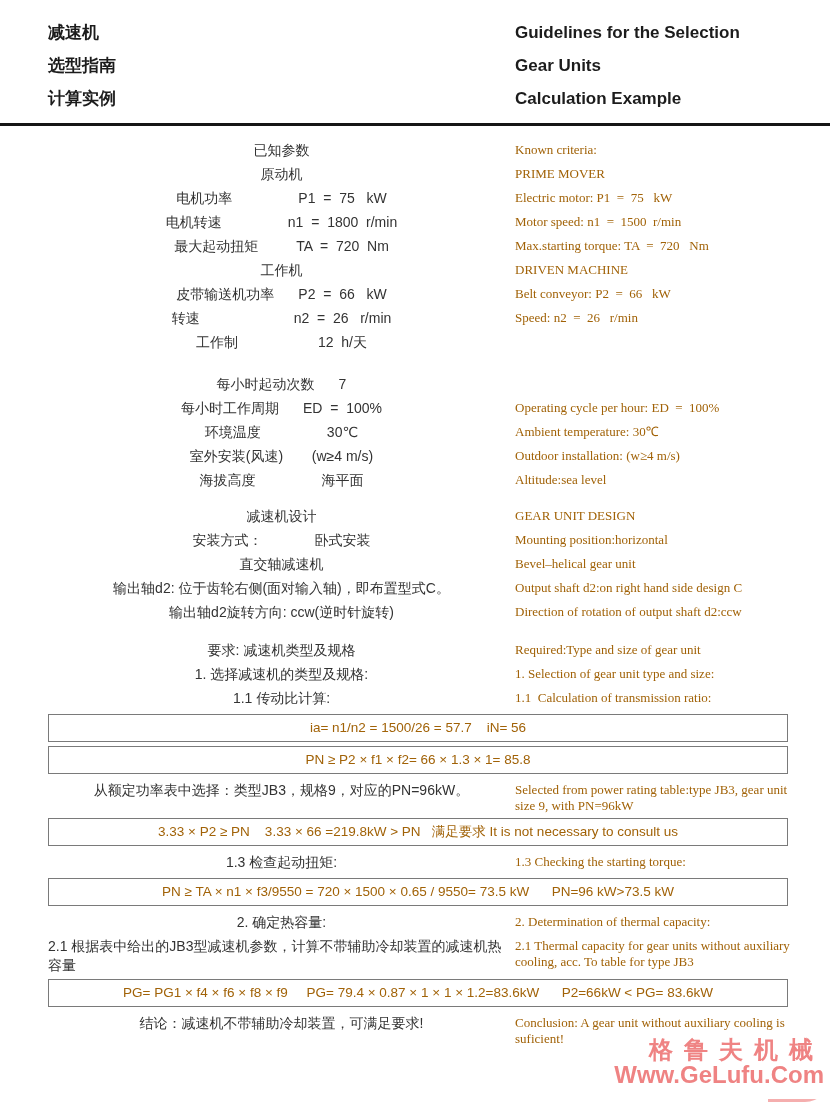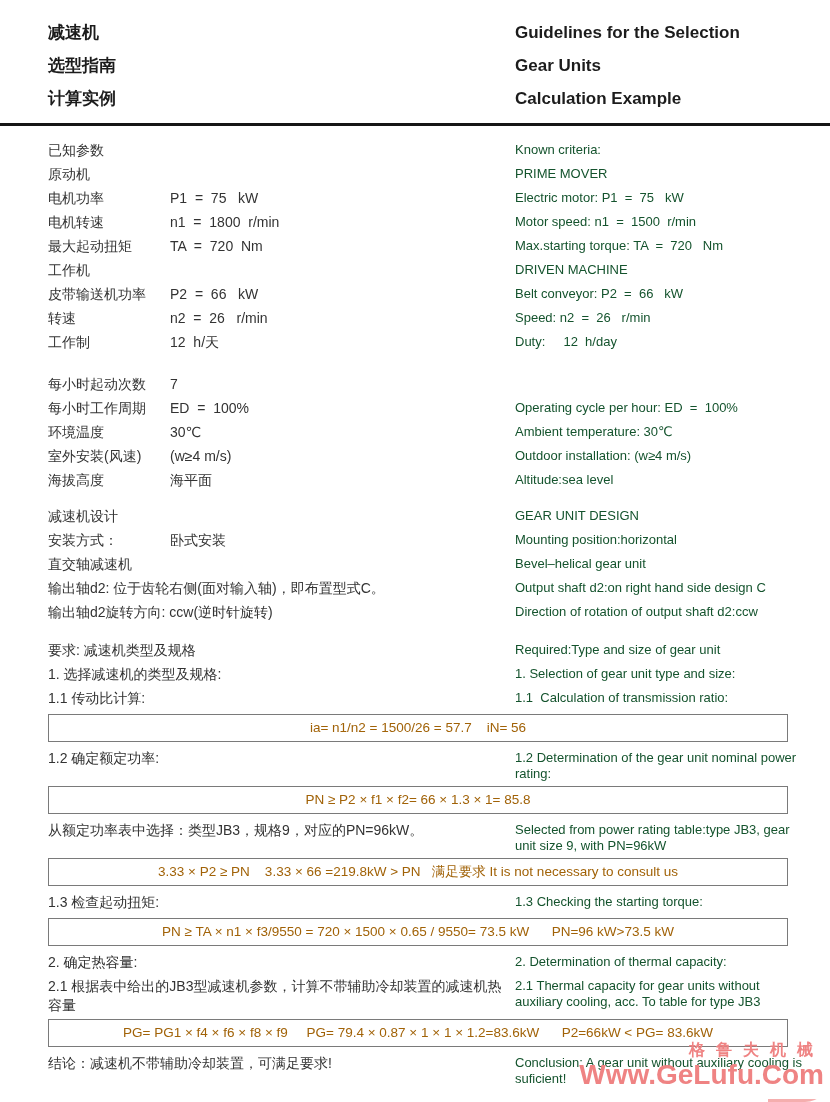--- a/index.html
+++ b/index.html
@@ -15,42 +15,42 @@
   
   .hdr{position:relative;height:115px;}
   .hdr-col{position:absolute;top:16px;font-size:17px;font-weight:bold;color:#1c1c1c;}
   .hdr-col div{line-height:33px;}
   .hdr-zh{left:48px;}
   .hdr-en{left:515px;}
   .divider{height:3px;background:#161616;margin-top:8px;}
   
   .content{padding:12px 0 0 48px;}
   .row{display:flex;min-height:24px;}
-  .zh{width:467px;display:flex;line-height:19px;padding-top:3px;font-size:14px;color:#333;}
+  .zh{width:467px;display:flex;line-height:19px;padding-top:3px;font-size:14px;color:#333;justify-content:center;}
   .zh .lbl{white-space:pre-wrap;}
   .zh .lbl.fixed{min-width:122px;}
   .zh .val{white-space:pre-wrap;}
-  .en{width:292px;font-size:13px;line-height:16px;padding-top:4px;color:#14532d;white-space:pre-wrap;}
+  .en{width:292px;font-size:13px;line-height:16px;padding-top:4px;color:#a16207;white-space:pre-wrap;font-family:Liberation Serif, serif;}
   .formula-box{
     width:732px;
     border:1px solid #7a7a7a;
     margin:4px 0;
     padding:5px 3px;
     text-align:center;
     font-size:13.5px;
     line-height:16px;
     color:#a16207;
     white-space:pre-wrap;
     background:#fff;
   }
   .gap{width:100%;}
   
   .watermark{position:absolute;right:6px;bottom:14px;text-align:right;font-weight:bold;}
-  .wm-line1{font-size:16px;letter-spacing:11px;line-height:24px;}
-  .wm-line2{font-size:28px;letter-spacing:0;line-height:26px;}
+  .wm-line1{font-size:24px;letter-spacing:11px;line-height:24px;}
+  .wm-line2{font-size:24px;letter-spacing:0;line-height:26px;}
   .wm-strip{position:absolute;right:0;bottom:0;width:62px;height:3px;opacity:.65;}
 </style>
 </head>
 <body>
 
 <div class="page">
 
   <div class="hdr">
     <div class="hdr-col hdr-zh">
       <div>减速机</div>
@@ -118,21 +118,20 @@
           <span class="lbl fixed">转速</span>
           <span class="val">n2  =  26   r/min</span>
         </div>
         <div class="en">Speed: n2  =  26   r/min</div>
       </div>
       <div class="row">
         <div class="zh">
           <span class="lbl fixed">工作制</span>
           <span class="val">12  h/天</span>
         </div>
-        <div class="en">Duty:     12  h/day</div>
       </div>
       <div class="gap" style="height: 18px;"></div>
       <div class="row">
         <div class="zh">
           <span class="lbl fixed">每小时起动次数</span>
           <span class="val">7</span>
         </div>
       </div>
       <div class="row">
         <div class="zh">
@@ -207,26 +206,20 @@
         </div>
         <div class="en">1. Selection of gear unit type and size:</div>
       </div>
       <div class="row">
         <div class="zh">
           <span class="lbl">1.1 传动比计算:</span>
         </div>
         <div class="en">1.1  Calculation of transmission ratio:</div>
       </div>
       <div class="formula-box"><span>ia= n1/n2 = 1500/26 = 57.7    iN= 56</span></div>
-      <div class="row">
-        <div class="zh">
-          <span class="lbl">1.2 确定额定功率:</span>
-        </div>
-        <div class="en">1.2 Determination of the gear unit nominal power rating:</div>
-      </div>
       <div class="formula-box"><span>PN ≥ P2 × f1 × f2= 66 × 1.3 × 1= 85.8</span></div>
       <div class="row">
         <div class="zh">
           <span class="lbl">从额定功率表中选择：类型JB3，规格9，对应的PN=96kW。</span>
         </div>
         <div class="en">Selected from power rating table:type JB3, gear unit size 9, with PN=96kW</div>
       </div>
       <div class="formula-box"><span>3.33 × P2 ≥ PN    3.33 × 66 =219.8kW &gt; PN   满足要求 It is not necessary to consult us</span></div>
       <div class="row">
         <div class="zh">

